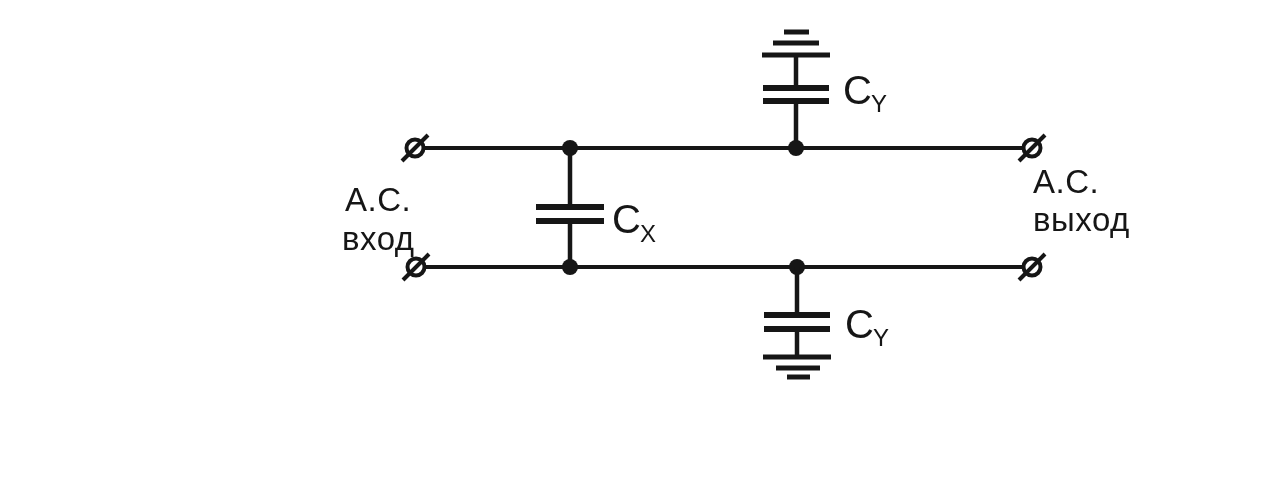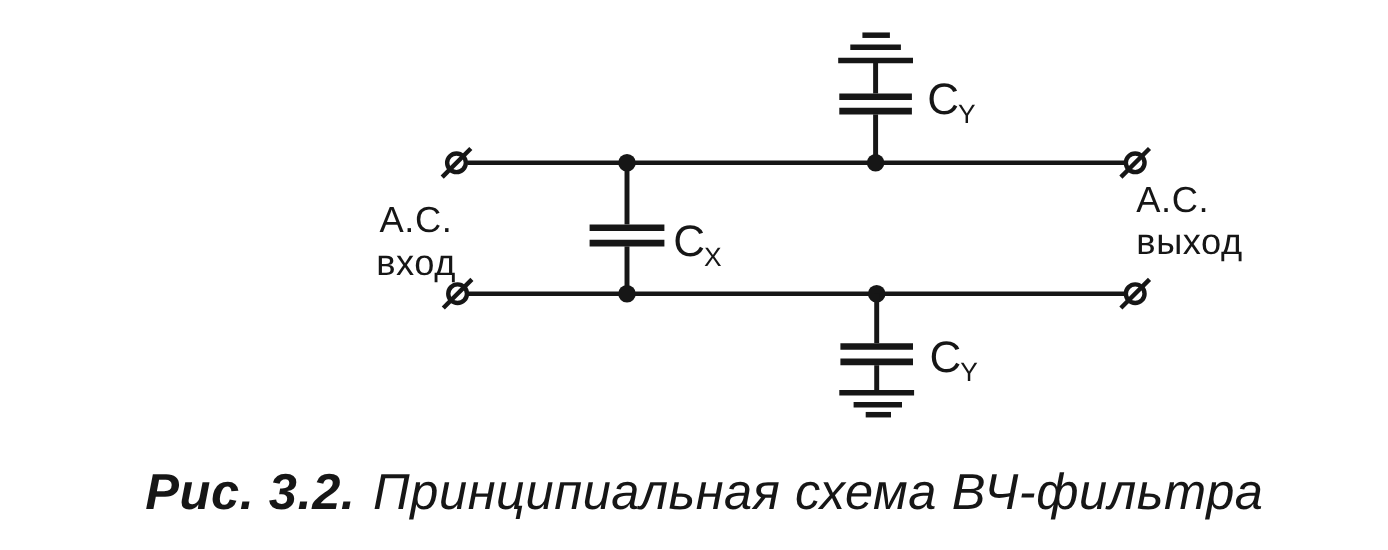--- a/index.html
+++ b/index.html
@@ -121,17 +121,14 @@
     <text class="cap-main" x="845" y="338">C</text>
     <text class="cap-sub" x="873" y="346">Y</text>
 
     <text class="lbl" x="345" y="211">А.С.</text>
     <text class="lbl" x="342" y="250">вход</text>
 
     <text class="lbl" x="1033" y="193">А.С.</text>
     <text class="lbl" x="1033" y="231">выход</text>
   </svg>
 
-  <div class="caption">
-    <span class="fig-label">Рис. 3.2.</span><span>Принципиальная схема ВЧ-фильтра</span>
-  </div>
 
 </div>
 
 </body></html>

